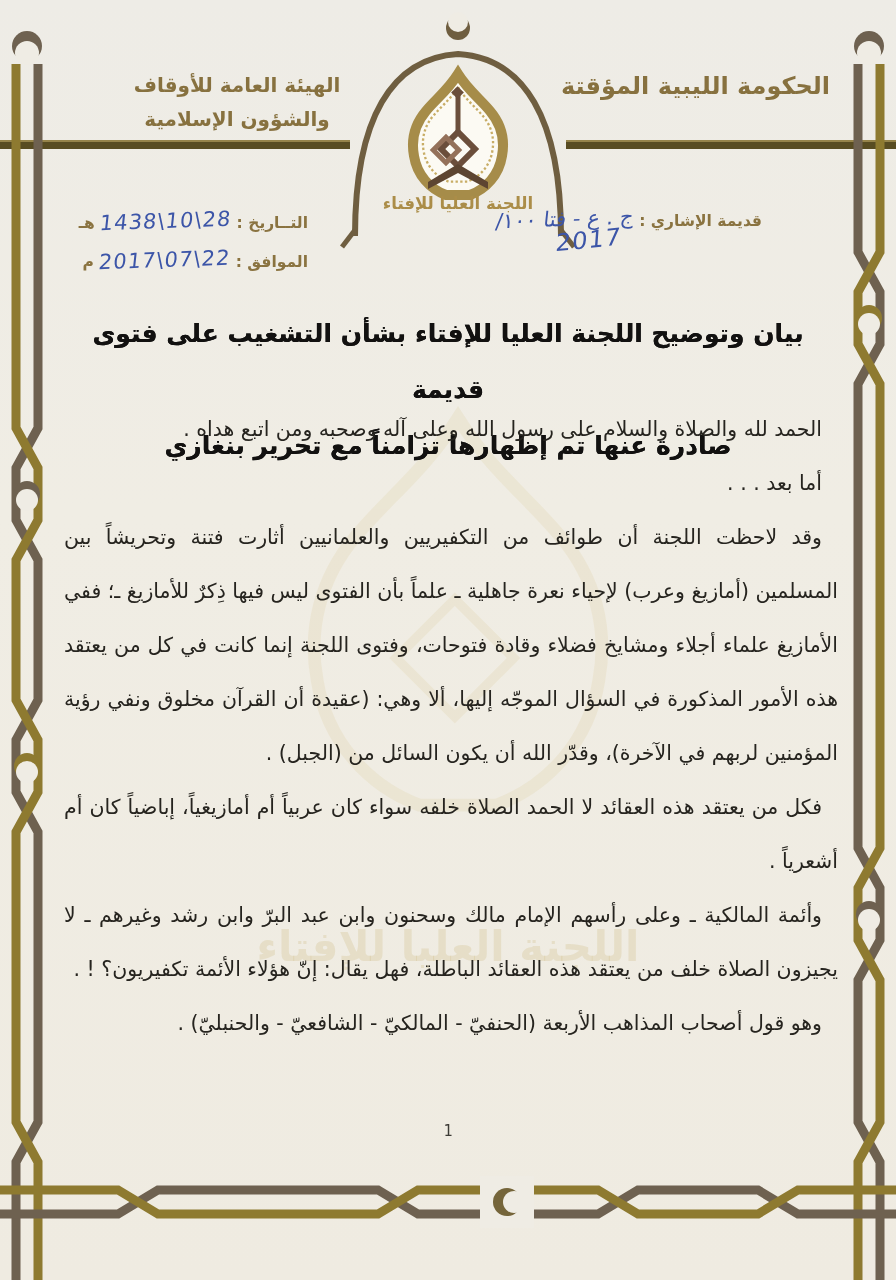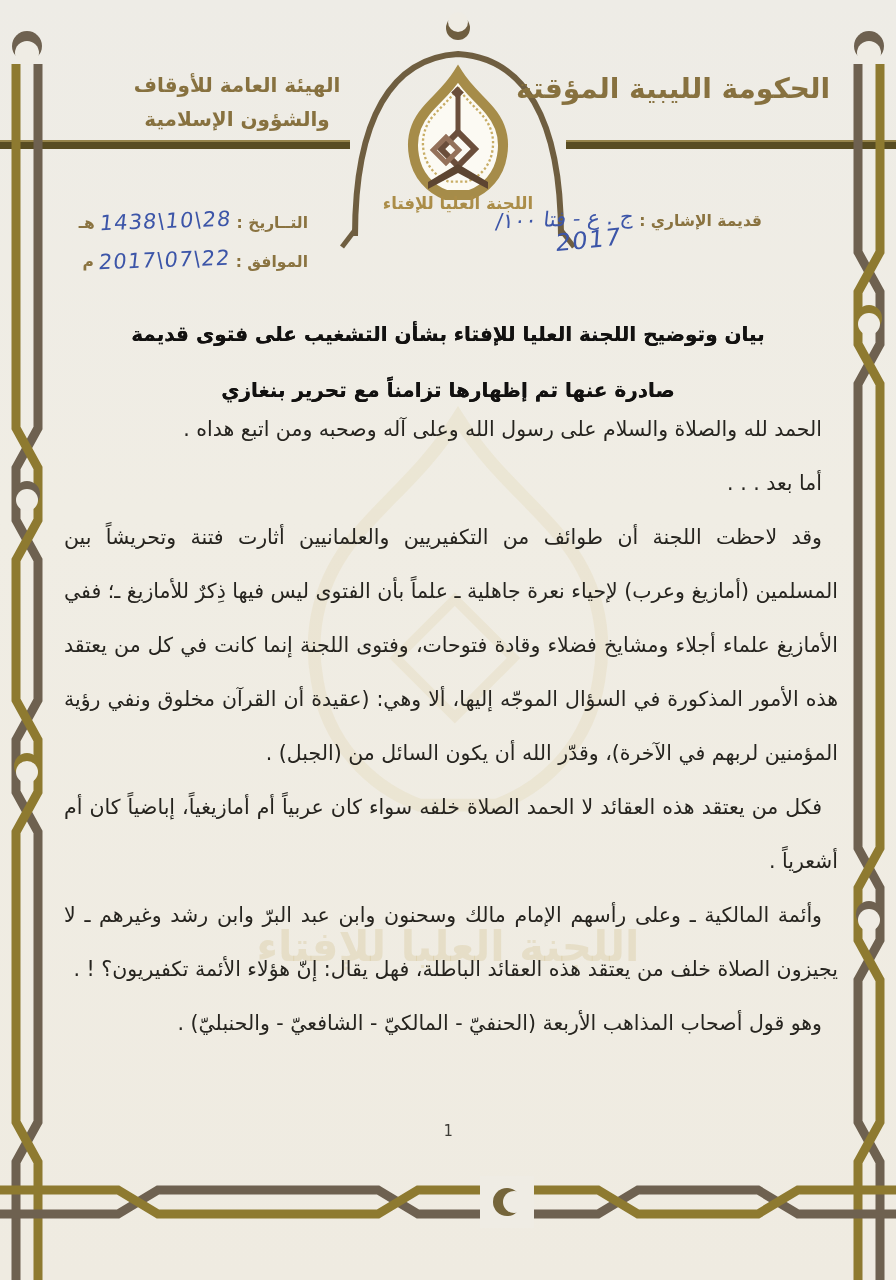--- a/index.html
+++ b/index.html
@@ -14,21 +14,21 @@
   }
   .abs{position:absolute;}
   svg.frame{position:absolute;left:0;top:0;z-index:1;}
 
   
   .gold-kufic{
     color:#87713f;
     font-weight:bold;
     font-family:"DejaVu Sans", sans-serif;
   }
-  .gov{top:72px;right:66px;font-size:28px;z-index:3;}
+  .gov{top:72px;right:66px;font-size:24px;z-index:3;}
   .authority{top:68px;left:96px;width:282px;text-align:center;font-size:20px;line-height:34px;z-index:3;}
   .committee{top:194px;left:378px;width:160px;text-align:center;font-size:16.5px;color:#ab8d48;font-weight:bold;z-index:3;}
 
   
   .meta-line{font-size:15.5px;color:#8a7340;font-weight:bold;z-index:4;}
   .ref-line{top:207px;right:134px;white-space:nowrap;}
   .dates{top:203px;left:50px;width:258px;text-align:right;line-height:37px;white-space:nowrap;}
   .hand{
     color:#3c55a8;
     font-weight:500;
@@ -36,21 +36,21 @@
     display:inline-block;
     transform:skewX(-8deg) rotate(-2deg);
     letter-spacing:1px;
   }
   .ref-year{top:226px;left:556px;right:auto;font-size:24px;transform:skewX(-10deg) rotate(-6deg);z-index:4;}
 
   
   .title{
     top:306px;left:58px;right:58px;
     text-align:center;
-    font-size:20px;font-weight:bold;color:#121110;
+    font-size:25px;font-weight:bold;color:#121110;
     line-height:56px;
     z-index:3;
     text-shadow:0 0 .6px #121110;
   }
 
   
   .body-text{
     top:402px;left:64px;right:58px;
     font-size:20.5px;
     line-height:54px;

